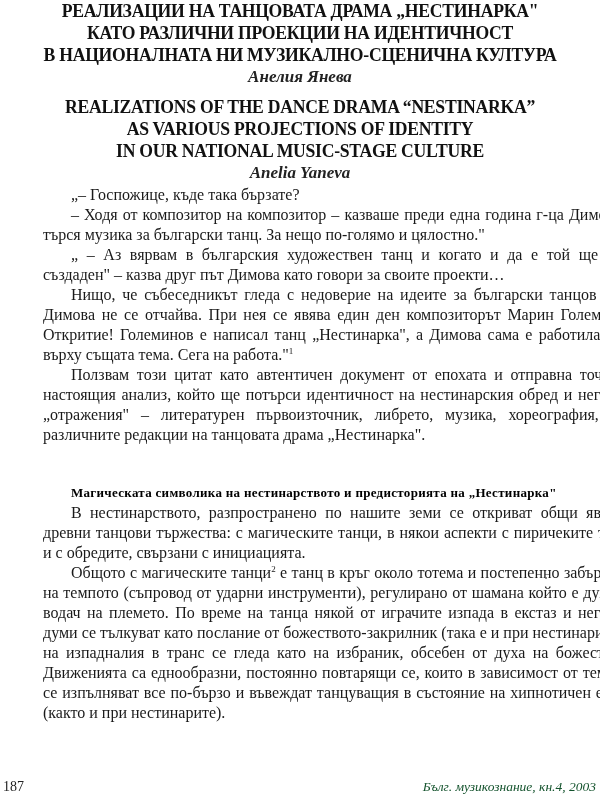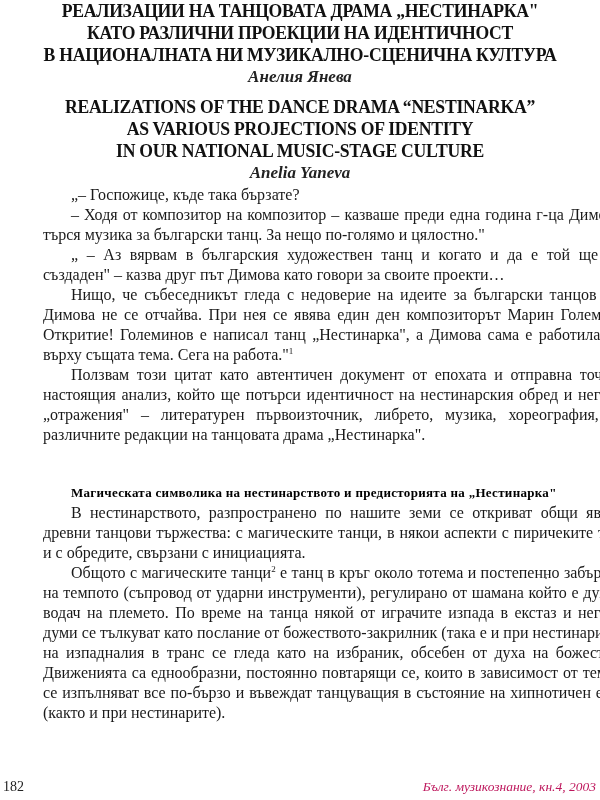--- a/index.html
+++ b/index.html
@@ -92,21 +92,21 @@
       top: 779px;
       font-size: 14px;
       color: #222;
     }
     .footer-journal {
       position: absolute;
       right: 4px;
       top: 779px;
       font-size: 13.5px;
       font-style: italic;
-      color: #be185d;
+      color: #14532d;
     }
   </style>
 </head>
 <body>
 
 <div class="page">
 
   <div class="title-block title-bg">
     <div class="title-line">РЕАЛИЗАЦИИ НА ТАНЦОВАТА ДРАМА „НЕСТИНАРКА"</div>
     <div class="title-line">КАТО РАЗЛИЧНИ ПРОЕКЦИИ НА ИДЕНТИЧНОСТ</div>
@@ -129,15 +129,15 @@
     <p>Ползвам този цитат като автентичен документ от епохата и отправна точка за настоящия анализ, който ще потърси идентичност на нестинарския обред и неговите „отражения" – литературен първоизточник, либрето, музика, хореография, – в различните редакции на танцовата драма „Нестинарка".</p>
 
     <div class="section-heading">Магическата символика на нестинарството и предисторията на „Нестинарка"</div>
 
     <p>В нестинарството, разпространено по нашите земи се откриват общи явява с древни танцови тържества: с магическите танци, в някои аспекти с пиричеките танци и с обредите, свързани с инициацията.</p>
     <p><span>Общото с магическите танци</span><sup>2</sup><span> е танц в кръг около тотема и постепенно забързване на темпото (съпровод от ударни инструменти), регулирано от шамана който е духовен водач на племето. По време на танца някой от играчите изпада в екстаз и неговите думи се тълкуват като послание от божеството-закрилник (така е и при нестинарите), а на изпадналия в транс се гледа като на избраник, обсебен от духа на божеството. Движенията са еднообразни, постоянно повтарящи се, които в зависимост от темпото се изпълняват все по-бързо и въвеждат танцуващия в състояние на хипнотичен екстаз (както и при нестинарите).</span></p>
   </div>
 
   <div class="stray-dot"></div>
 
-  <div class="footer-page">182</div>
+  <div class="footer-page">187</div>
   <div class="footer-journal">Бълг. музикознание, кн.4, 2003</div>
 </div>
 
 </body></html>

